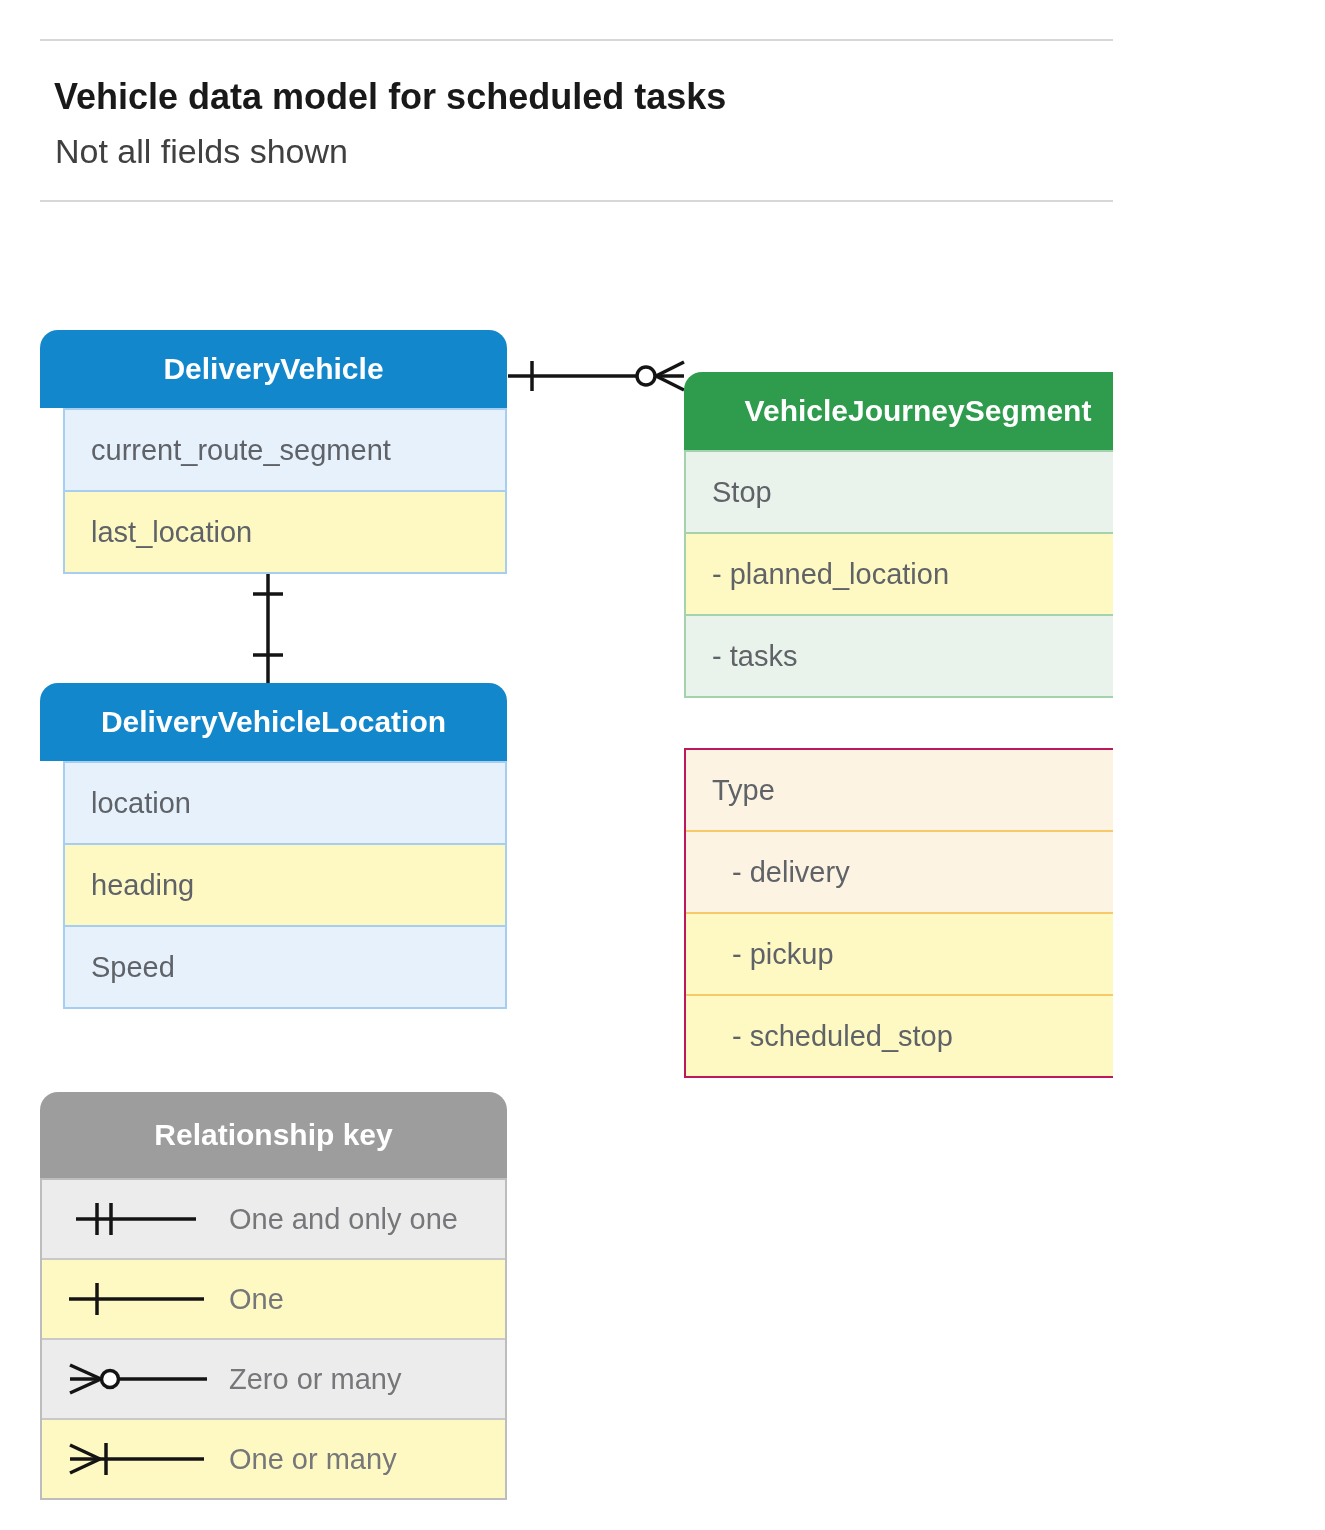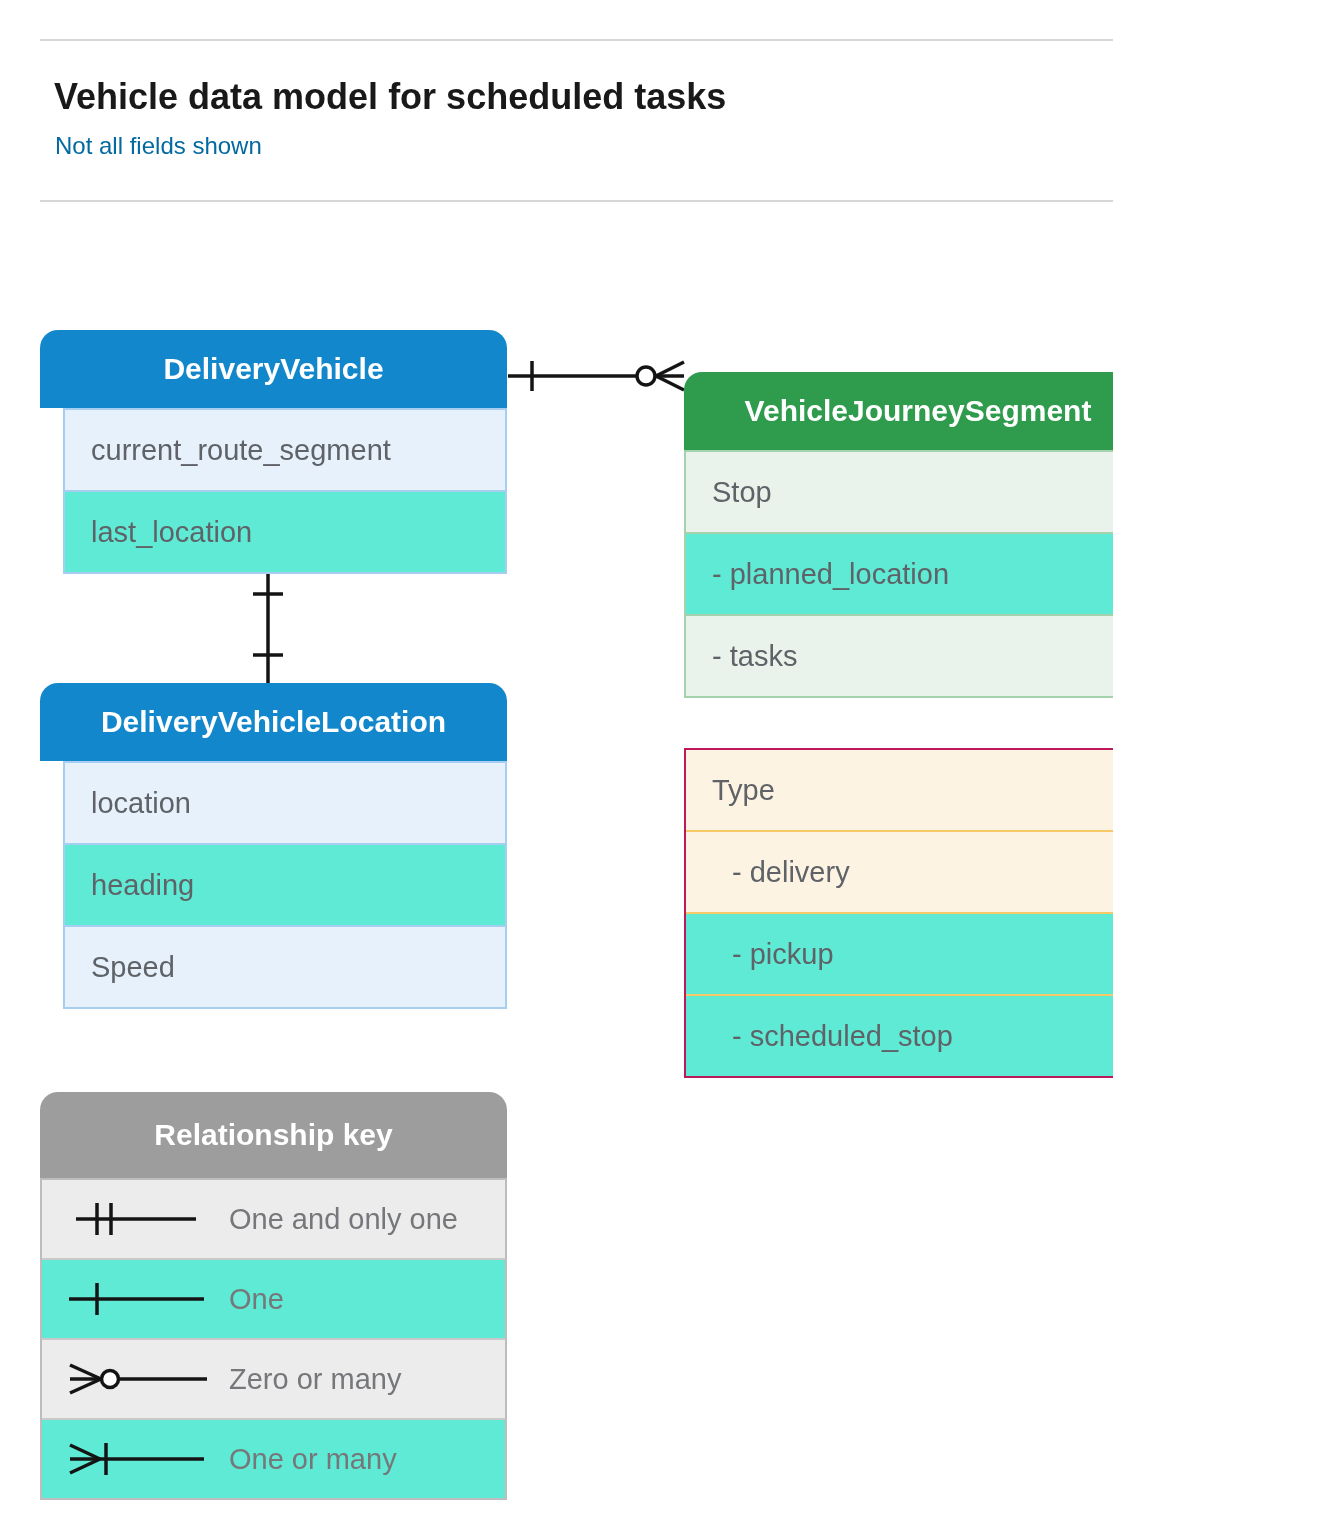--- a/index.html
+++ b/index.html
@@ -28,23 +28,23 @@
     font-size: 36px;
     font-weight: 700;
     color: #191919;
     letter-spacing: 0px;
   }
   .page-subtitle {
     position: absolute;
     left: 55px;
     top: 132px;
     margin: 0;
-    font-size: 24px;
+    font-size: 34px;
     font-weight: 400;
-    color: #0369a1;
+    color: #404040;
   }
   .overlay {
     position: absolute;
     left: 0; top: 0;
     width: 1325px; height: 1530px;
     pointer-events: none;
   }
   .overlay line, .overlay path { stroke: #141414; stroke-width: 3.5; fill: none; }
   .overlay circle { stroke: #141414; stroke-width: 3.5; fill: #ffffff; }
 
@@ -60,21 +60,21 @@
     font-weight: 700;
   }
   .e-body { background: #ffffff; }
   .row {
     height: 80px;
     display: flex;
     align-items: center;
     padding-left: 26px;
     font-size: 29px;
     color: #5f6368;
-    background: #5eead4;
+    background: #fef9c3;
   }
   .row.indent { padding-left: 46px; }
 
   
   .blue .e-header { background: #1387cb; }
   .blue .e-body { border: 2px solid #a6cef0; border-top: none; }
   .blue .row + .row { border-top: 2px solid #a6cef0; }
   .blue .row.tint { background: #e7f1fc; }
   .blue .e-body { border-top: 2px solid #a6cef0; margin-left: 23px; }
 

